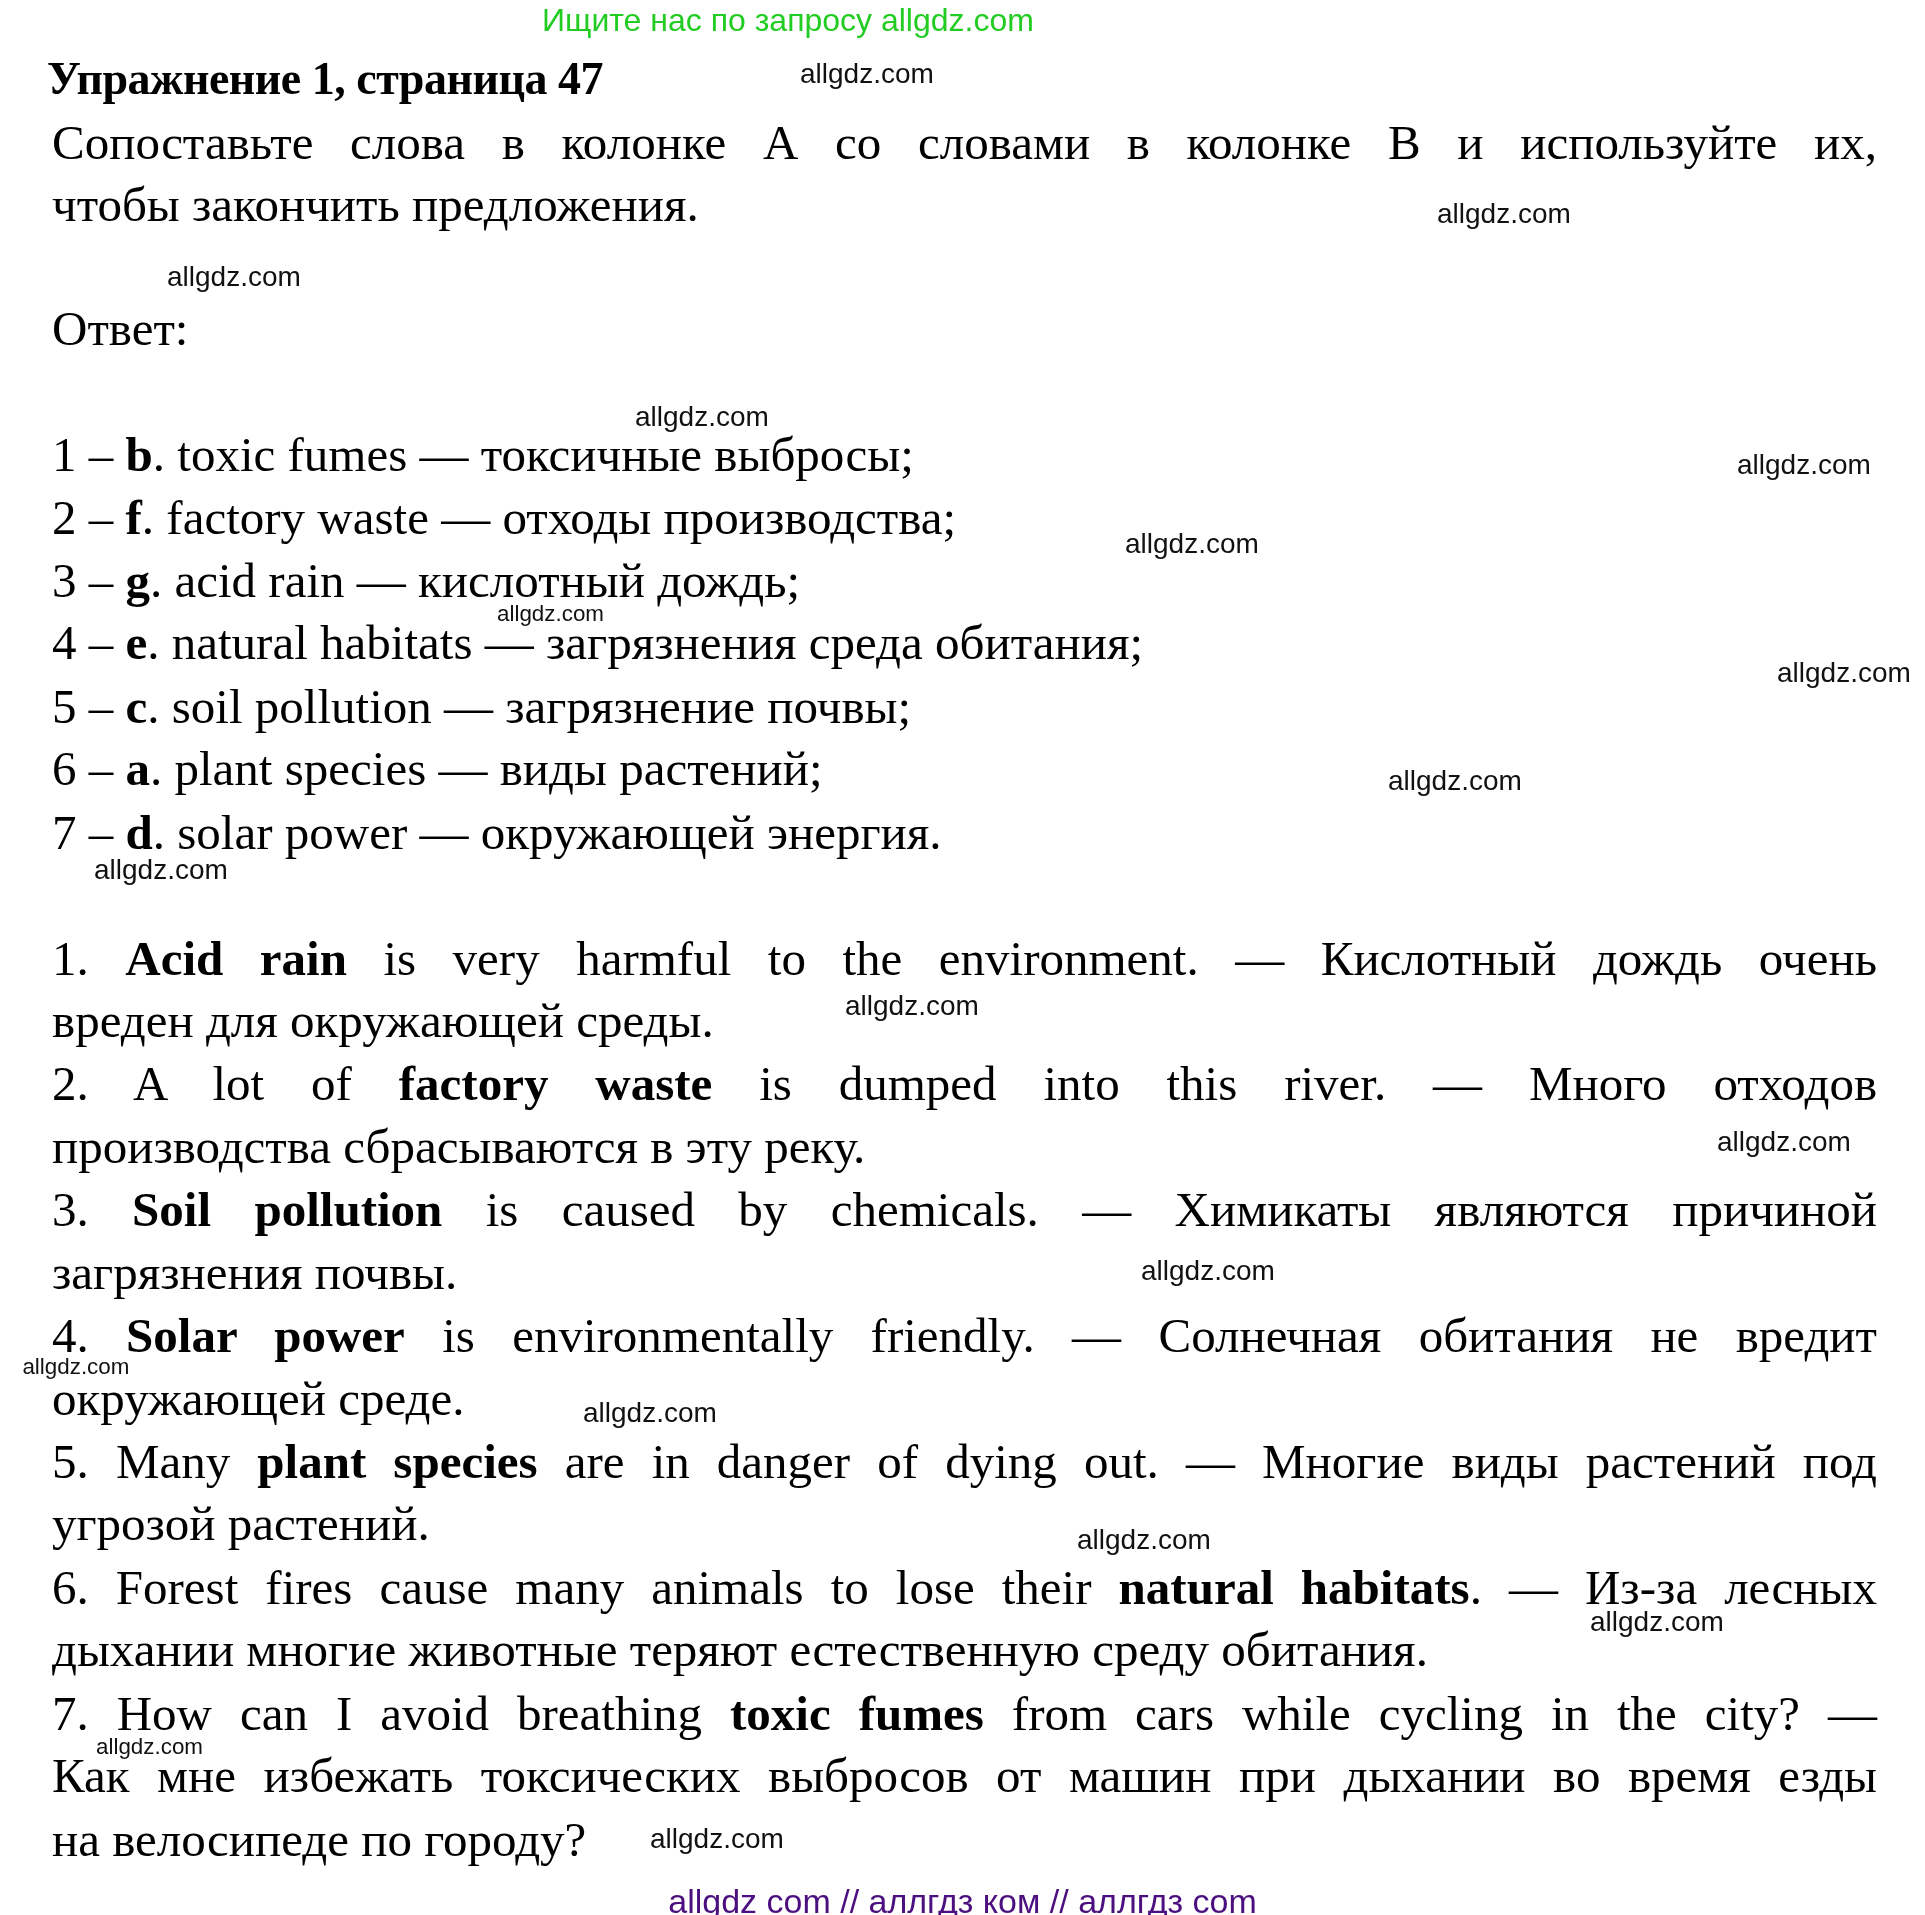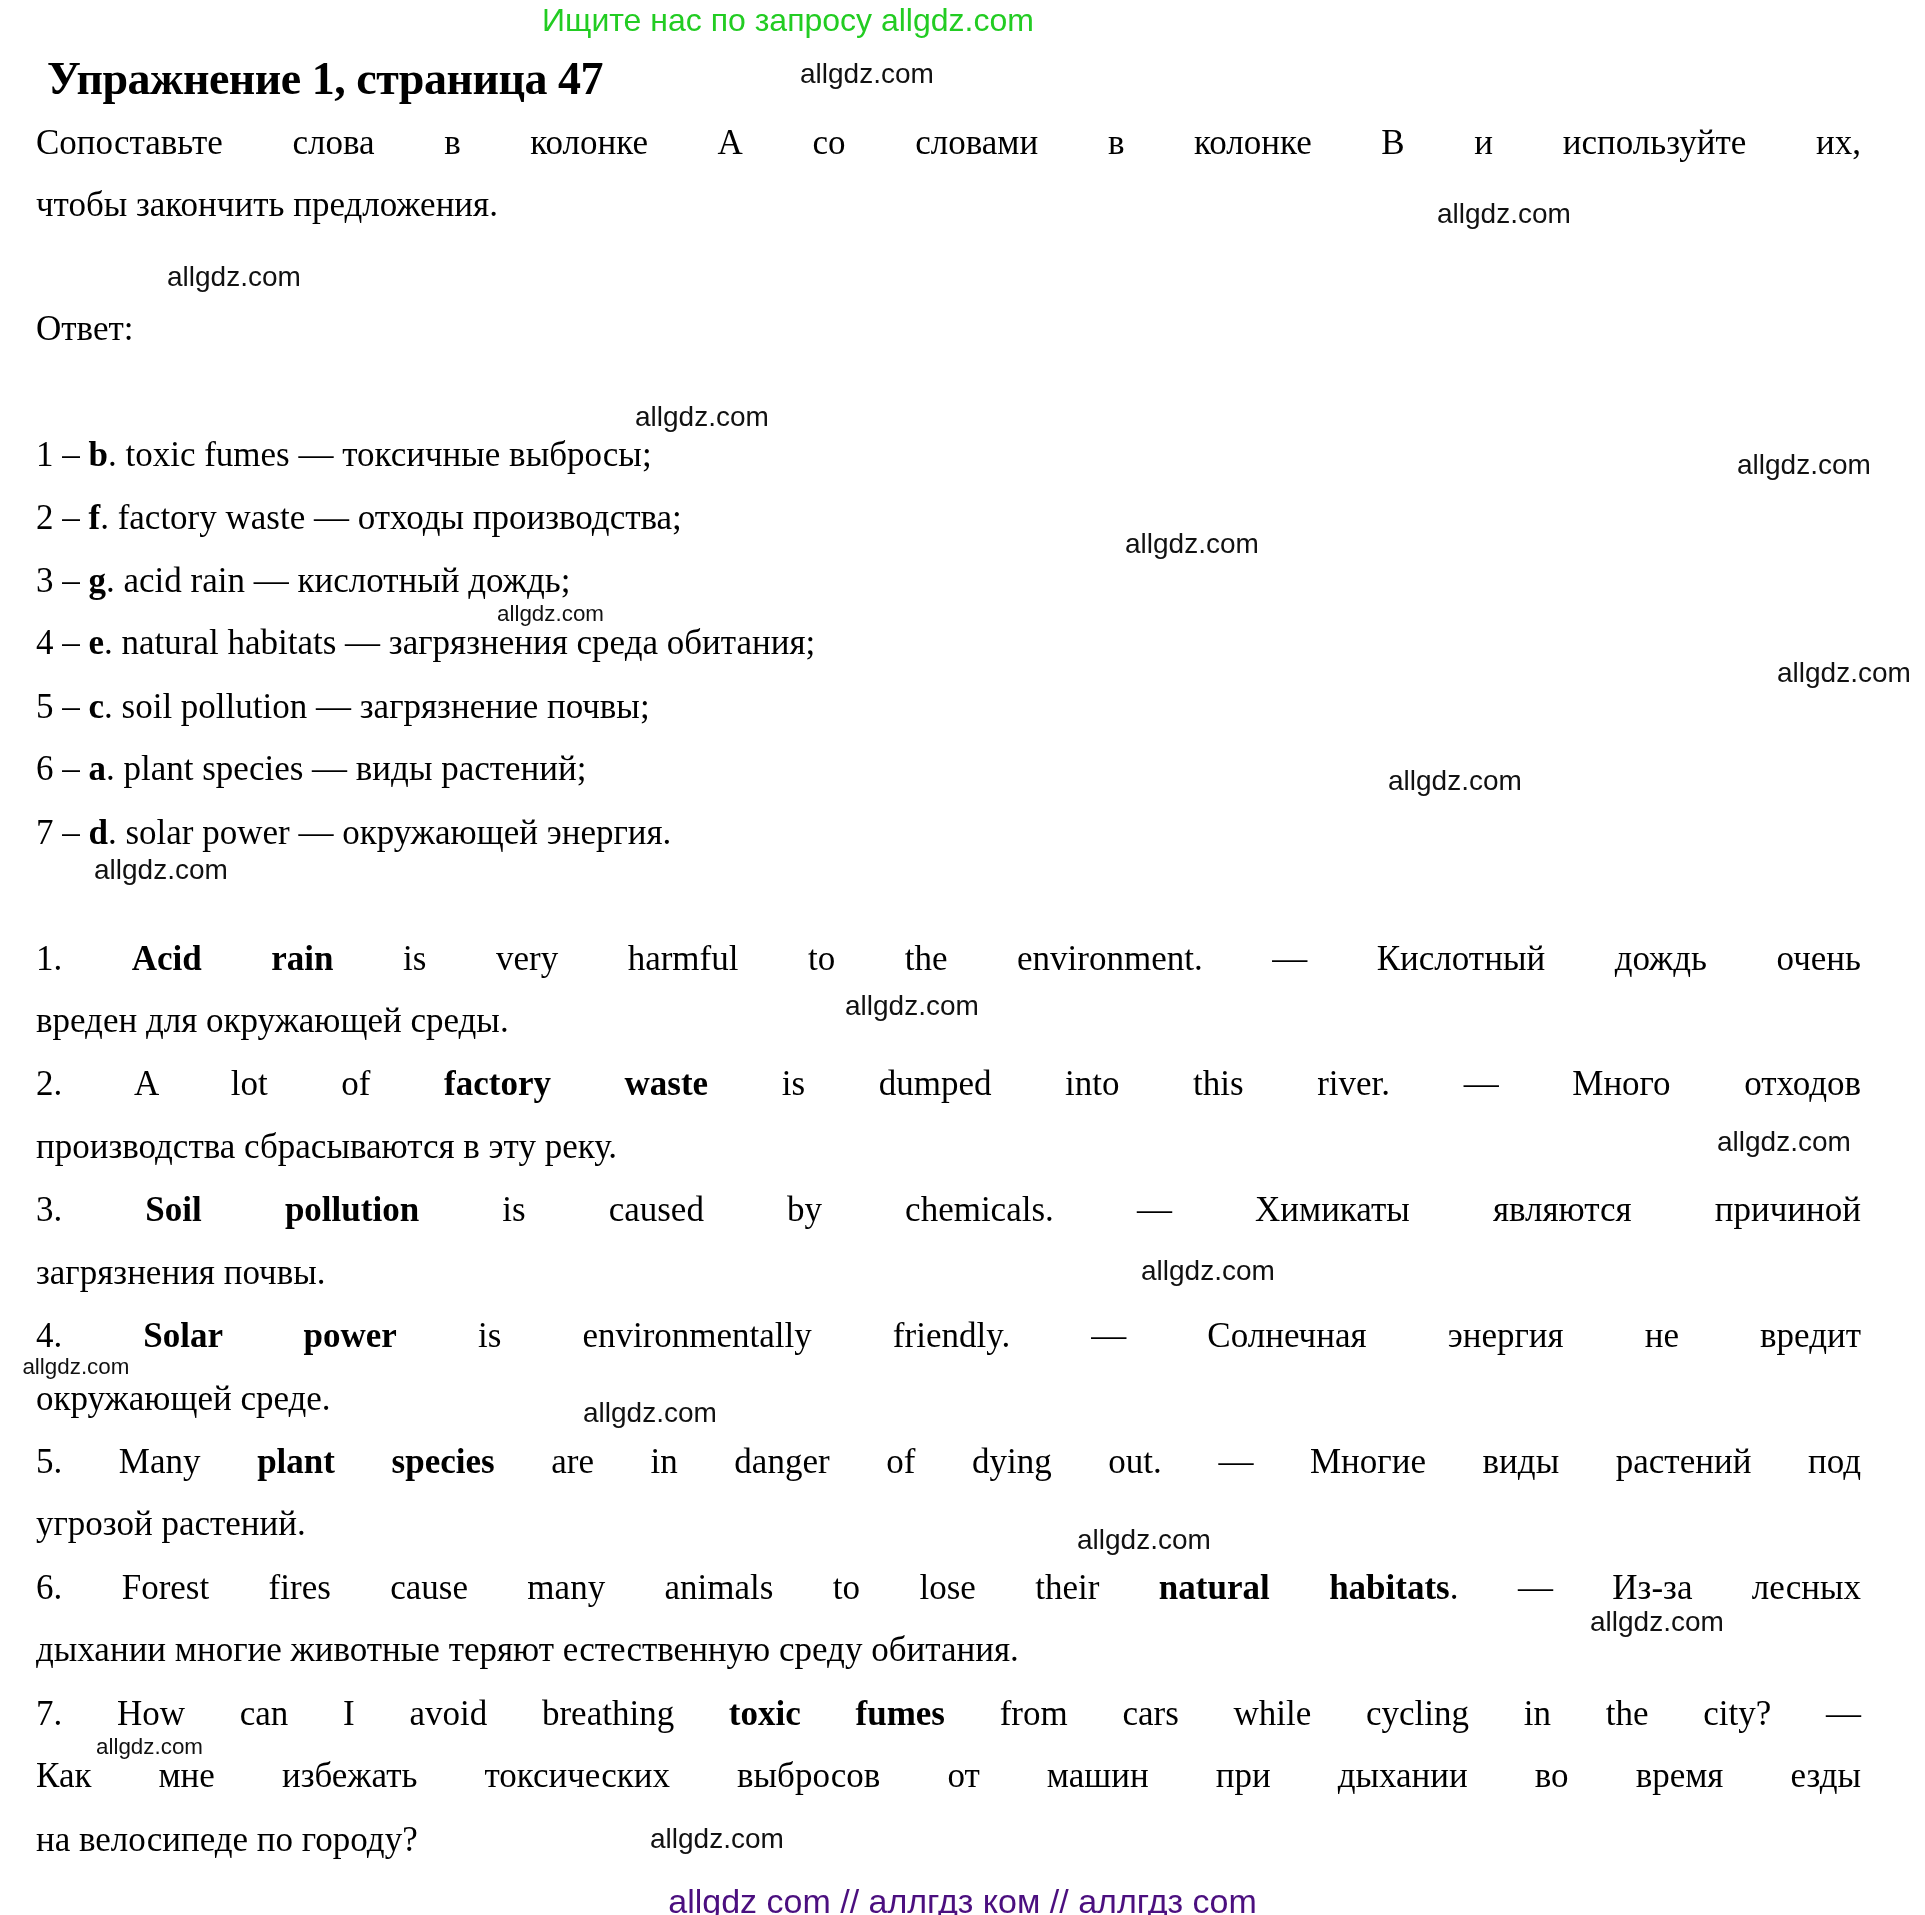--- a/index.html
+++ b/index.html
@@ -1,21 +1,21 @@
 <!DOCTYPE html>
 <html style="font-size:15px"><head>
 <meta charset="utf-8">
 <style>
   html, body { margin:0; padding:0; background:#ffffff; }
   body { width:1925px; height:1916px; position:relative; overflow:hidden; }
   .serif { font-family: "Liberation Serif", "DejaVu Serif", serif; color:#000; }
   .sans { font-family: "Liberation Sans", "DejaVu Sans", sans-serif; }
   .top-banner { position:absolute; left:0; width:1576px; top:0; text-align:center; font-size:32px; line-height:41px; }
   .title { position:absolute; left:47px; top:48px; font-size:46px; font-weight:bold; line-height:62px; letter-spacing:-0.5px; }
-  .line { position:absolute; left:36px; font-size:35px; line-height:62px; white-space:nowrap; }
+  .line { position:absolute; left:52px; font-size:49px; line-height:62px; white-space:nowrap; }
   .just { width:1825px; text-align:justify; text-align-last:justify; white-space:normal; }
   .wm { position:absolute; font-size:28px; line-height:32px; color:#111; white-space:nowrap; }
   .wm.small { font-size:22.4px; line-height:26px; }
   .footer { position:absolute; left:0; width:1925px; top:1883px; text-align:center; font-size:34px; line-height:37px; }
   b { font-weight:bold; }
 </style>
 </head>
 <body>
 
 <div class="top-banner sans" style="color:#22cc22">Ищите нас по запросу allgdz.com</div>
@@ -40,21 +40,21 @@
 <div>
   <div class="line serif just" style="top:928px"><span>1.</span> <span></span><b>Acid rain</b><span> is very harmful to the environment. — Кислотный дождь очень</span></div>
   <div class="line serif" style="top:990px">вреден для окружающей среды.</div>
 
   <div class="line serif just" style="top:1053px"><span>2.</span> <span>A lot of </span><b>factory waste</b><span> is dumped into this river. — Много отходов</span></div>
   <div class="line serif" style="top:1116px">производства сбрасываются в эту реку.</div>
 
   <div class="line serif just" style="top:1179px"><span>3.</span> <span></span><b>Soil pollution</b><span> is caused by chemicals. — Химикаты являются причиной</span></div>
   <div class="line serif" style="top:1242px">загрязнения почвы.</div>
 
-  <div class="line serif just" style="top:1305px"><span>4.</span> <span></span><b>Solar power</b><span> is environmentally friendly. — Солнечная энергия не вредит</span></div>
+  <div class="line serif just" style="top:1305px"><span>4.</span> <span></span><b>Solar power</b><span> is environmentally friendly. — Солнечная обитания не вредит</span></div>
   <div class="line serif" style="top:1368px">окружающей среде.</div>
 
   <div class="line serif just" style="top:1431px"><span>5.</span> <span>Many </span><b>plant species</b><span> are in danger of dying out. — Многие виды растений под</span></div>
   <div class="line serif" style="top:1493px">угрозой растений.</div>
 
   <div class="line serif just" style="top:1557px"><span>6.</span> <span>Forest fires cause many animals to lose their </span><b>natural habitats</b><span>. — Из-за лесных</span></div>
   <div class="line serif" style="top:1619px">дыхании многие животные теряют естественную среду обитания.</div>
 
   <div class="line serif just" style="top:1683px"><span>7.</span> <span>How can I avoid breathing </span><b>toxic fumes</b><span> from cars while cycling in the city? —</span></div>
   <div class="line serif just" style="top:1745px">Как мне избежать токсических выбросов от машин при дыхании во время езды</div>

